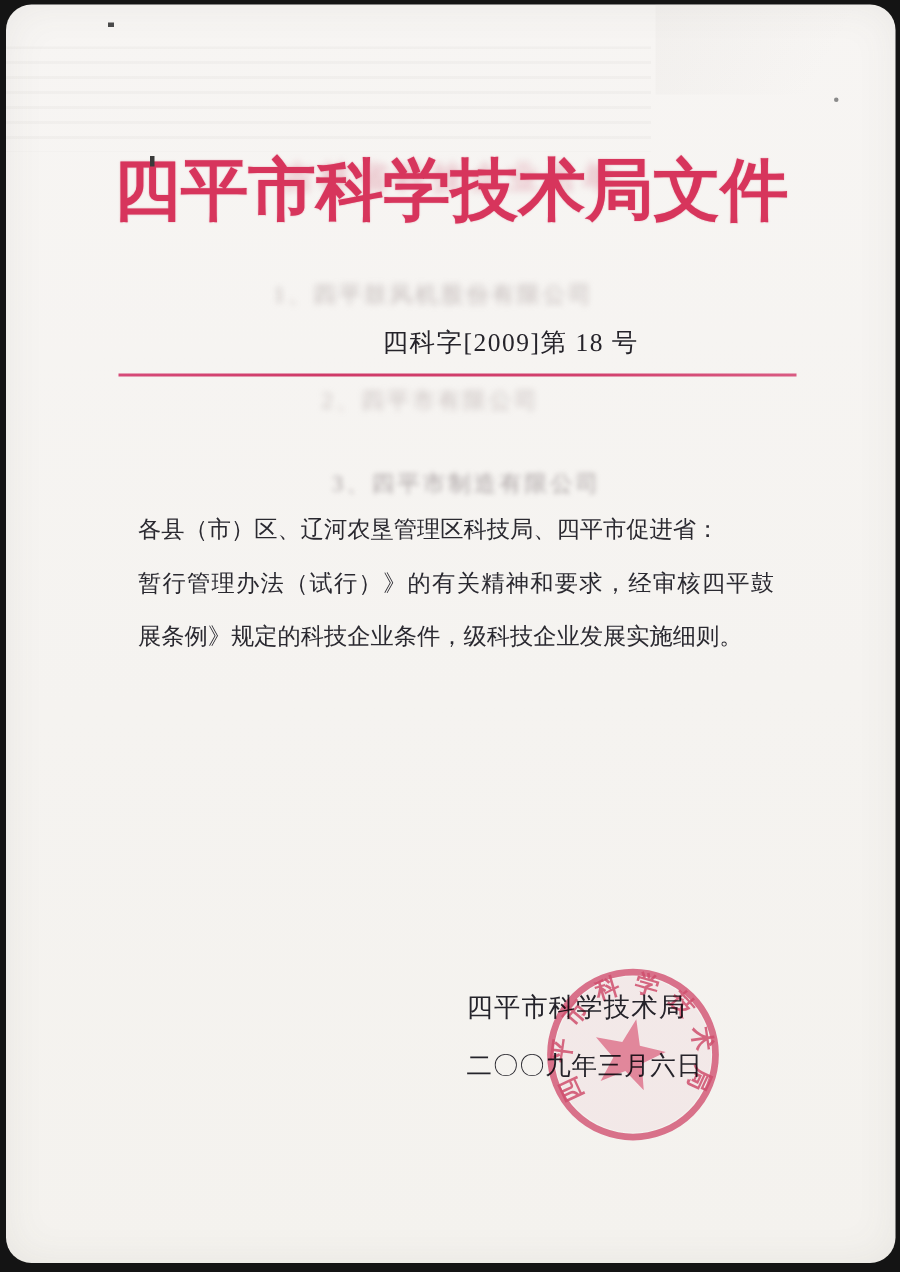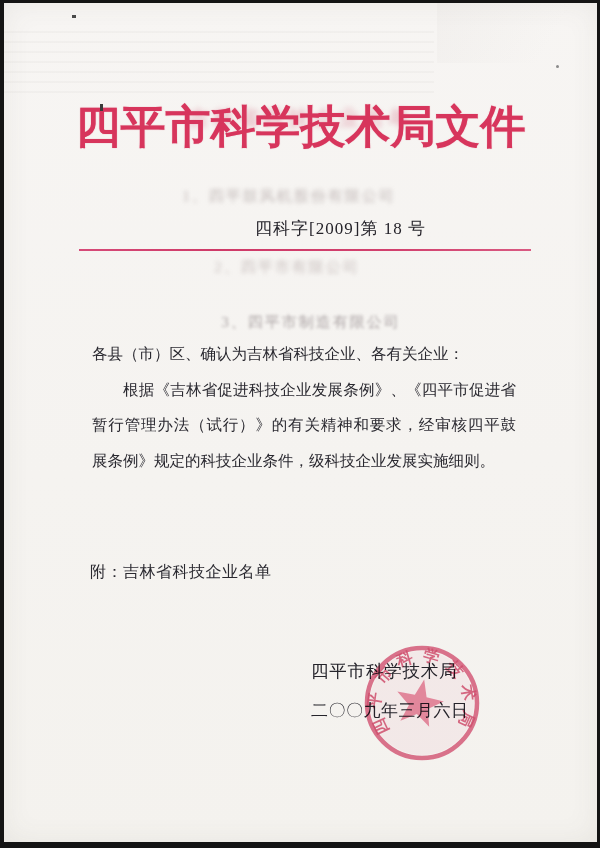--- a/index.html
+++ b/index.html
@@ -1,20 +1,20 @@
 <!DOCTYPE html>
 <html><head>
 <meta charset="utf-8">
 <style>
   html,body{margin:0;padding:0;background:#333;}
   .scan{position:relative;width:600px;height:848px;background:#141414;overflow:hidden;
         font-family:"Liberation Serif","DejaVu Serif",serif;}
   .paper{position:absolute;left:4px;top:3px;right:3px;bottom:6px;
          background:linear-gradient(178deg,#f7f5f3 0%,#f5f3f0 55%,#f4f2ee 100%);
-         box-shadow:inset 0 0 28px rgba(90,85,80,0.08);}
+         box-shadow:inset 0 0 28px rgba(90,85,80,0.08);border-radius:17px;}
   
   .streaks{position:absolute;left:0;top:28px;width:430px;height:70px;opacity:.5;
            background:repeating-linear-gradient(180deg,rgba(205,202,198,0.28) 0 2px,rgba(0,0,0,0) 2px 10px);}
   .streaks2{position:absolute;right:0;top:0;width:160px;height:60px;opacity:.35;
            background:linear-gradient(120deg,rgba(205,200,196,0.35),rgba(0,0,0,0) 70%);}
   
   .ghost{position:absolute;text-align:center;white-space:nowrap;pointer-events:none;}
   .ghost-0{top:101px;left:0;width:100%;font-size:21px;letter-spacing:4px;font-weight:bold;
            color:rgba(214,118,140,0.40);filter:blur(2.6px);}
   .ghost-1{top:184px;left:145px;width:280px;font-size:15px;letter-spacing:2px;
@@ -68,27 +68,25 @@
     <div class="ghost ghost-3">3、四平市制造有限公司</div>
 
     <div class="header-title">四平市科学技术局文件</div>
 
     <div class="doc-number">四科字[2009]第 18 号</div>
 
     <div class="red-rule"></div>
 
 
     <div class="body-block">
-      <div class="bline">各县（市）区、确认为吉林省科技企业、各有关企业：</div>
-      <div class="bline fill indent">根据《吉林省促进科技企业发展条例》、《四平市促进省</div>
+      <div class="bline">各县（市）区、辽河农垦管理区科技局、四平市促进省：</div>
       <div class="bline fill">暂行管理办法（试行）》的有关精神和要求，经审核四平鼓</div>
       <div class="bline">展条例》规定的科技企业条件，级科技企业发展实施细则。</div>
     </div>
 
-    <div class="attachment">附：吉林省科技企业名单</div>
 
     <div class="sig-block">
       <div class="sig-name">四平市科学技术局</div>
       <div class="sig-date">二〇〇九年三月六日</div>
     </div>
 
     <svg class="seal" viewBox="-75 -75 150 150" xmlns="http://www.w3.org/2000/svg" xmlns:xlink="http://www.w3.org/1999/xlink">
       <defs>
         <path id="sealArc" d="M -33,26 A 42,42 0 1 1 33,26" fill="none"></path>
       </defs>

